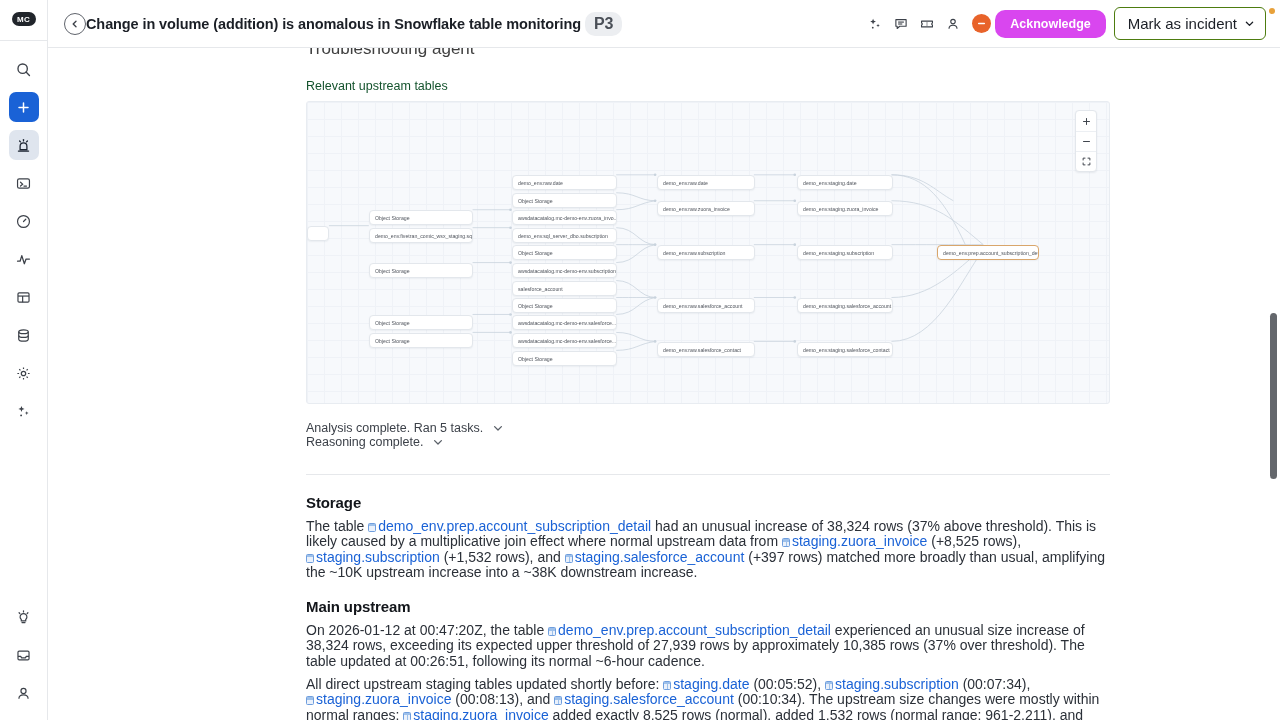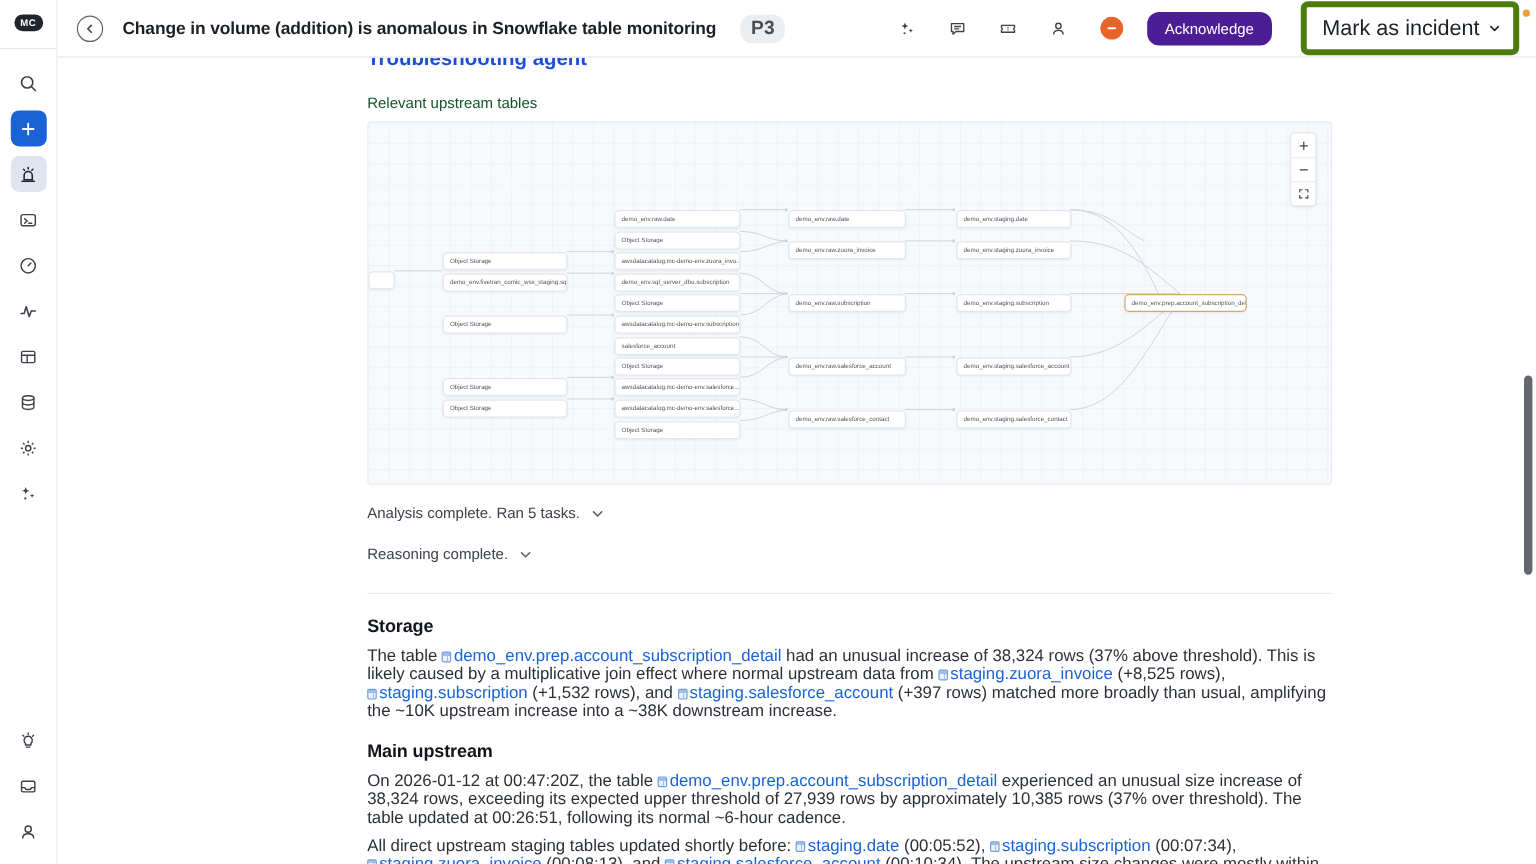--- a/index.html
+++ b/index.html
@@ -38,21 +38,21 @@
   .rail-btn svg { display: block; }
   .rail-btn.primary { background: #1a62d6; color: #ffffff; }
   .rail-btn.active { background: #dfe5ee; color: #1b2330; }
 
   
   .main-col { flex: 1; display: flex; flex-direction: column; min-width: 0; position: relative; }
   .topbar {
     height: 48px; flex: 0 0 48px;
     border-bottom: 1px solid #e6e8eb;
     display: flex; align-items: center;
-    padding: 0 14px 0 16px; gap: 16px;
+    padding: 0 14px 0 16px; gap: 0;
     background: #fff; position: relative; z-index: 5;
   }
   .back-btn {
     width: 22px; height: 22px; border-radius: 50%;
     border: 1.3px solid #60646c; color: #3c4149;
     display: flex; align-items: center; justify-content: center;
     flex: 0 0 auto;
   }
   .page-title {
     font-size: 14.5px; font-weight: 600; color: #1b1f26;
@@ -67,45 +67,45 @@
   .icon-btn {
     width: 26px; height: 26px; color: #3c4149;
     display: flex; align-items: center; justify-content: center;
   }
   .avatar-status {
     width: 19px; height: 19px; border-radius: 50%;
     background: #e8632a; color: #fff; margin: 0 4px 0 6px;
     display: flex; align-items: center; justify-content: center;
   }
   .btn-primary {
-    background: #4c1d95; color: #fff;
-    font-size: 12.5px; font-weight: 400;
+    background: #d946ef; color: #fff;
+    font-size: 12.5px; font-weight: 700;
     padding: 7px 15px; border-radius: 10px; border: none;
     white-space: nowrap;
   }
   .btn-split {
     display: flex; align-items: flex-end; gap: 7px;
-    background: #fff; border: 5px solid #4d7c0f;
-    color: #1b1f26; font-size: 18px; font-weight: 500;
+    background: #fff; border: 1px solid #4d7c0f;
+    color: #1b1f26; font-size: 15px; font-weight: 500;
     padding: 7px 10px 7px 13px; border-radius: 6px;
     margin-left: 8px; white-space: nowrap;
   }
   .notif-dot {
     position: absolute; right: 5px; top: 8px;
     width: 6px; height: 6px; border-radius: 50%; background: #e8a13a;
   }
 
   
   .scroll-area {
     flex: 1; position: relative; overflow: hidden; background: #fff;
   }
   .content { padding: 0 0 0 0; position: relative; }
   .inner { width: 804px; margin-left: 258px; }
   .section-h1 {
-    font-size: 17px; font-weight: 700; color: #1d4ed8;
+    font-size: 17px; font-weight: 400; color: #404040;
     margin-top: -9px;
   }
   .label-sm { font-size: 12.5px; color: #14532d; margin-top: 20px; margin-bottom: 8px; }
 
   
   .lineage {
     position: relative; height: 303px; width: 804px;
     background: #f7f9fc; border: 1px solid #e8ecf1; border-radius: 3px;
     overflow: hidden;
   }
@@ -469,21 +469,21 @@
 
           <div class="collapse-row" style="margin-top:17px">
             <span>Analysis complete. Ran 5 tasks.</span>
             <span class="chev">
               <svg width="12" height="12" viewBox="0 0 12 12" fill="none" stroke="currentColor" stroke-width="1.3" stroke-linecap="round" stroke-linejoin="round">
                 <polyline points="2.6,4.6 6,8 9.4,4.6"></polyline>
               </svg>
             </span>
           </div>
 
-          <div class="collapse-row" style="margin-top:20px">
+          <div class="collapse-row" style="">
             <span>Reasoning complete.</span>
             <span class="chev">
               <svg width="12" height="12" viewBox="0 0 12 12" fill="none" stroke="currentColor" stroke-width="1.3" stroke-linecap="round" stroke-linejoin="round">
                 <polyline points="2.6,4.6 6,8 9.4,4.6"></polyline>
               </svg>
             </span>
           </div>
 
           <div class="divider" style="margin-top:25px"></div>
 

